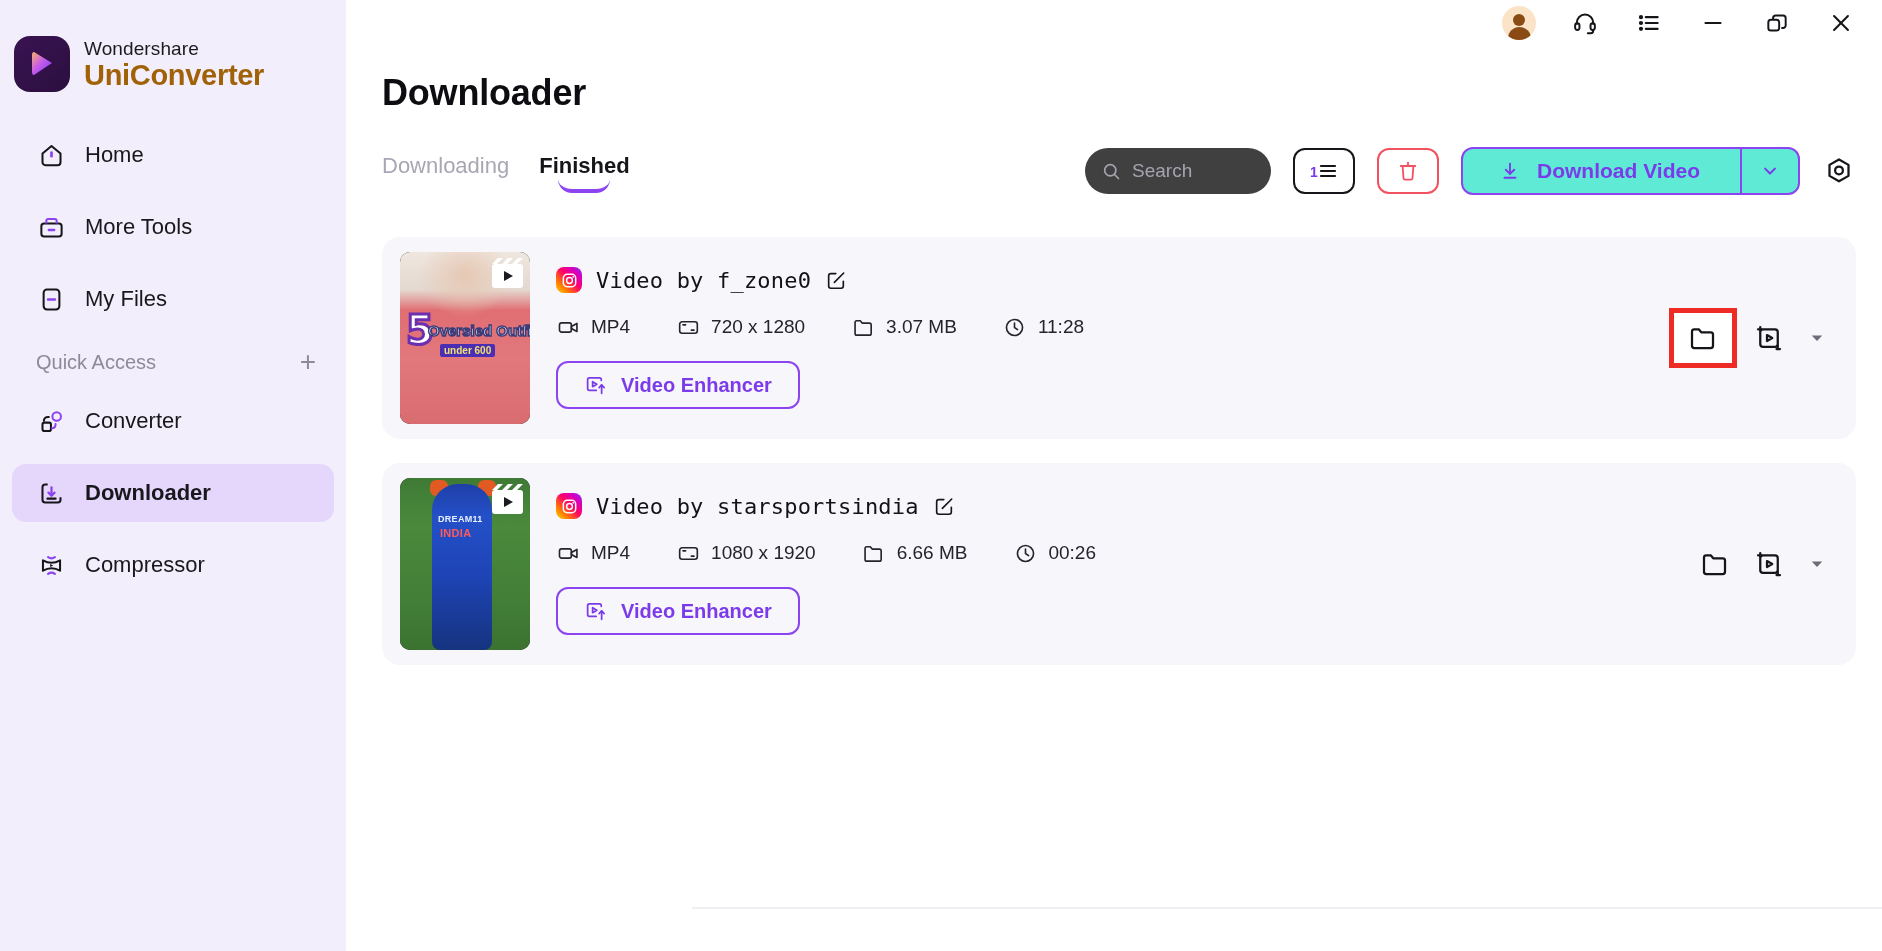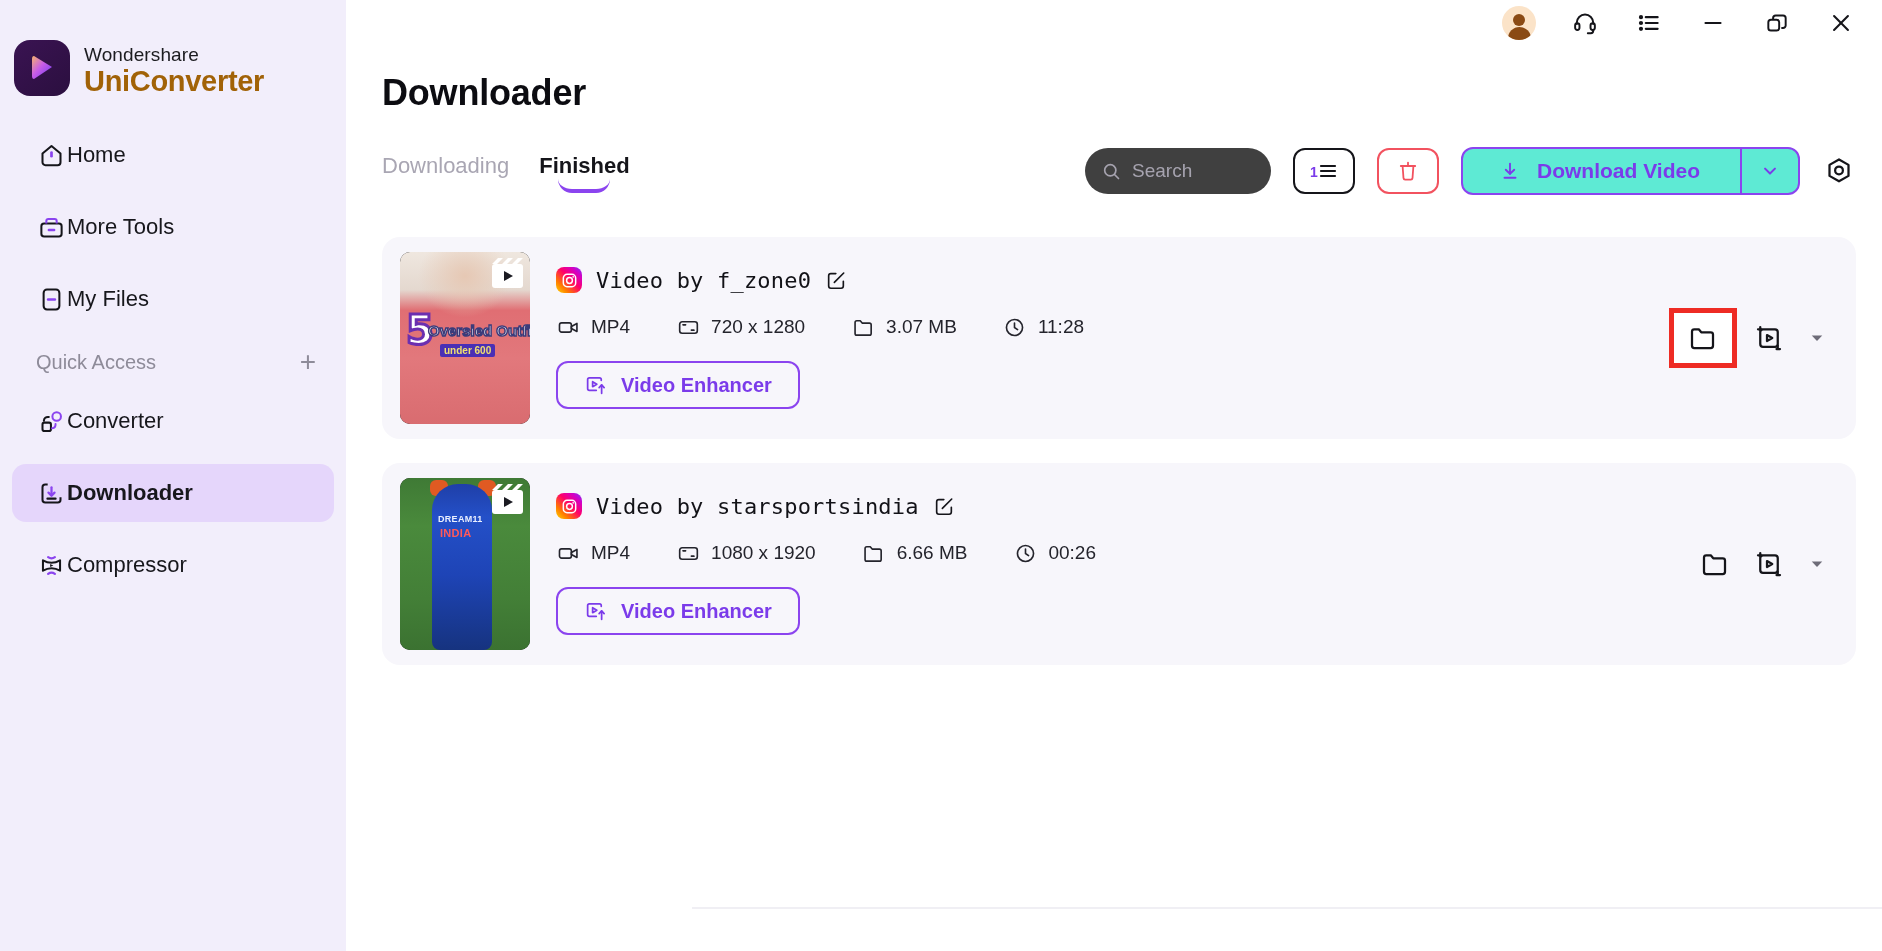--- a/index.html
+++ b/index.html
@@ -25,41 +25,41 @@
     width: 346px;
     height: 951px;
     background: #f2eefb;
     flex: 0 0 346px;
     position: relative;
     padding-top: 22px;
   }
 
   .brand {
     display: flex;
-    align-items: flex-end;
+    align-items: center;
     gap: 14px;
     padding: 10px 0 0 14px;
     height: 74px;
   }
   .brand-logo {
     width: 56px; height: 56px;
     border-radius: 16px;
     background: linear-gradient(140deg,#3a1352 0%, #2b0f3f 100%);
     display: flex; align-items: center; justify-content: center;
     flex: 0 0 56px;
   }
   .brand-text { display: flex; flex-direction: column; line-height: 1; }
   .brand-top { font-size: 19px; color: #1b1b1f; letter-spacing: .1px; margin-bottom: 3px;}
   .brand-bottom { font-size: 29px; font-weight: 700; color: #a16207; letter-spacing: -.3px; }
 
   .nav { margin-top: 30px; }
   .nav-item {
     display: flex;
     align-items: center;
-    gap: 1px;
+    gap: 19px;
     height: 58px;
     margin: 0 12px 14px 12px;
     padding-left: 24px;
     border-radius: 14px;
     color: #17171c;
     font-size: 22px;
     cursor: pointer;
     user-select: none;
   }
   .nav-item .ico { width: 30px; height: 30px; display: flex; align-items:center; justify-content:center; flex: 0 0 30px;}

